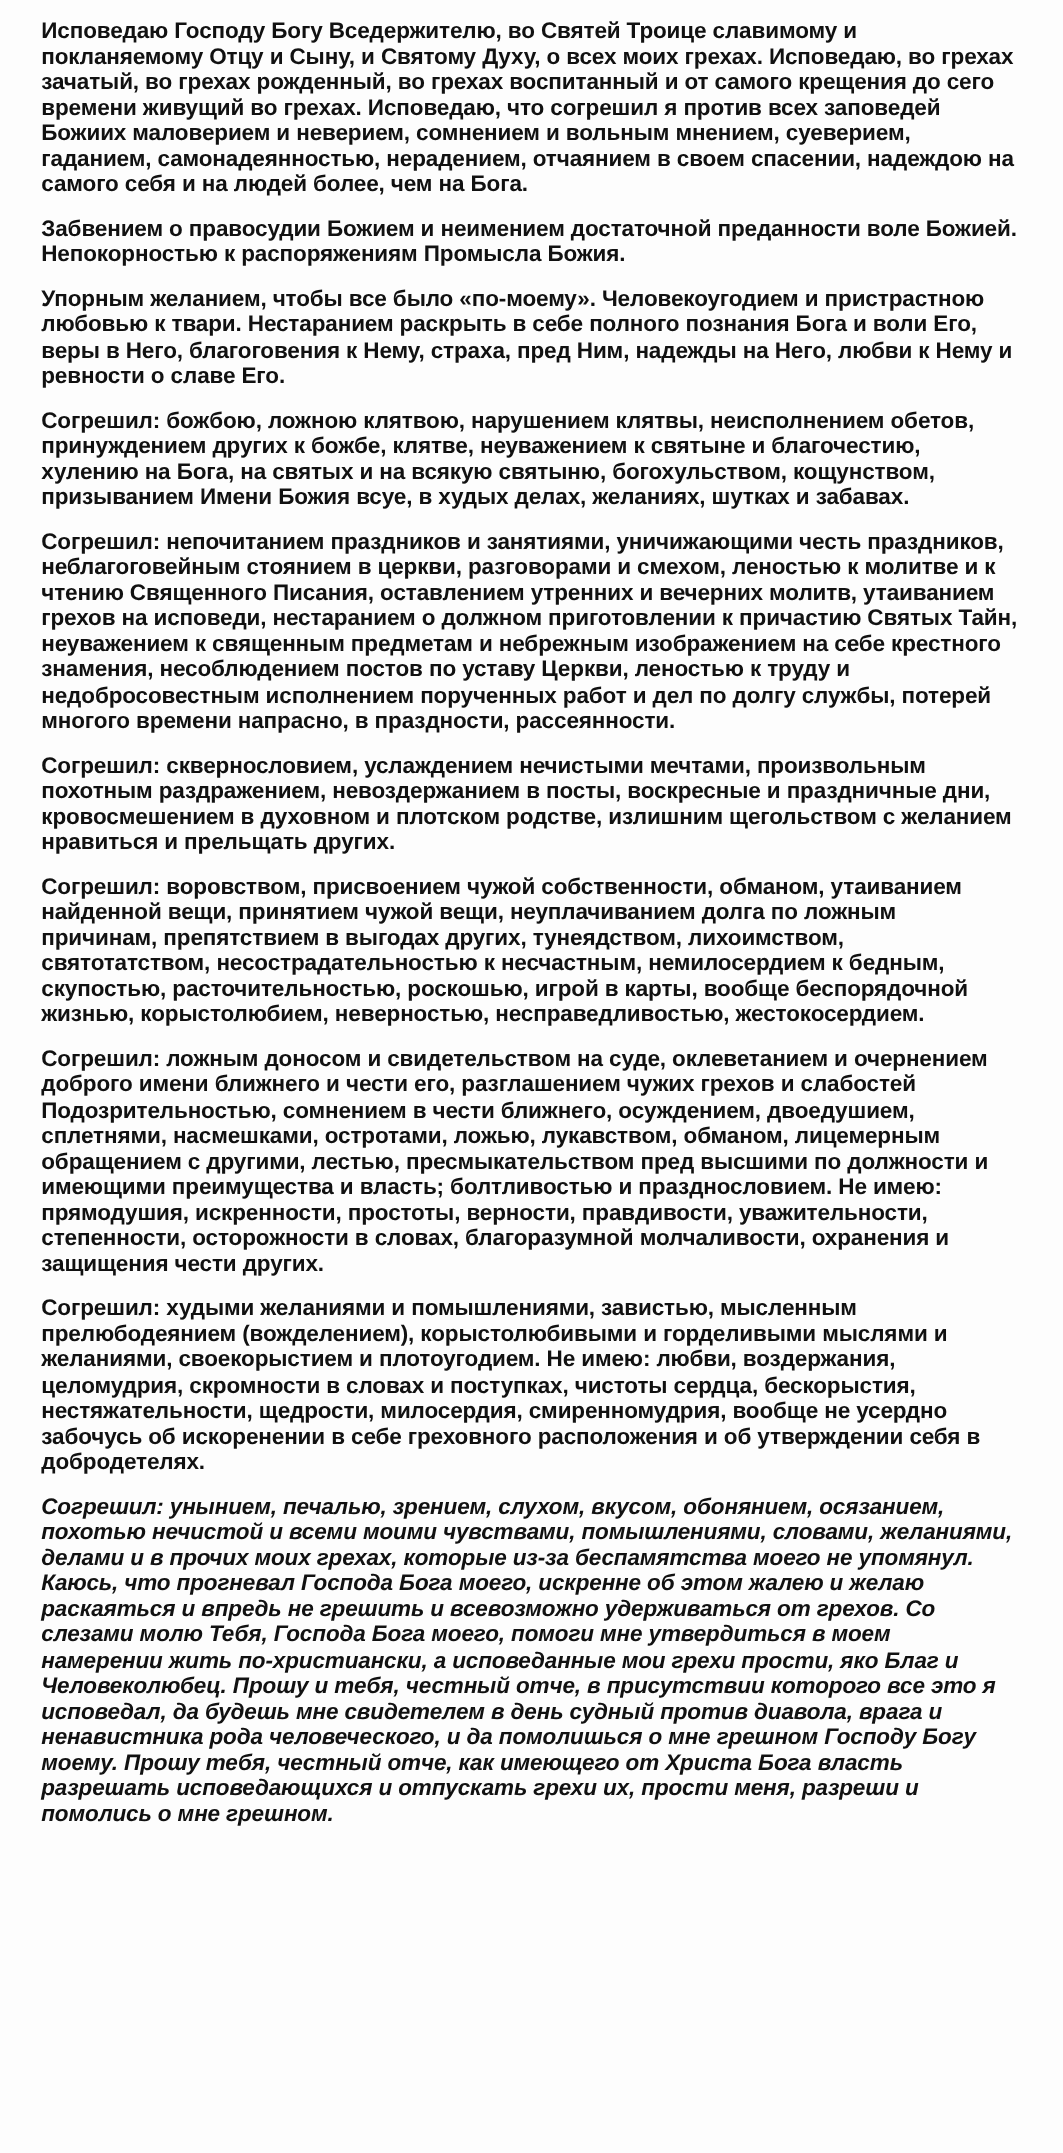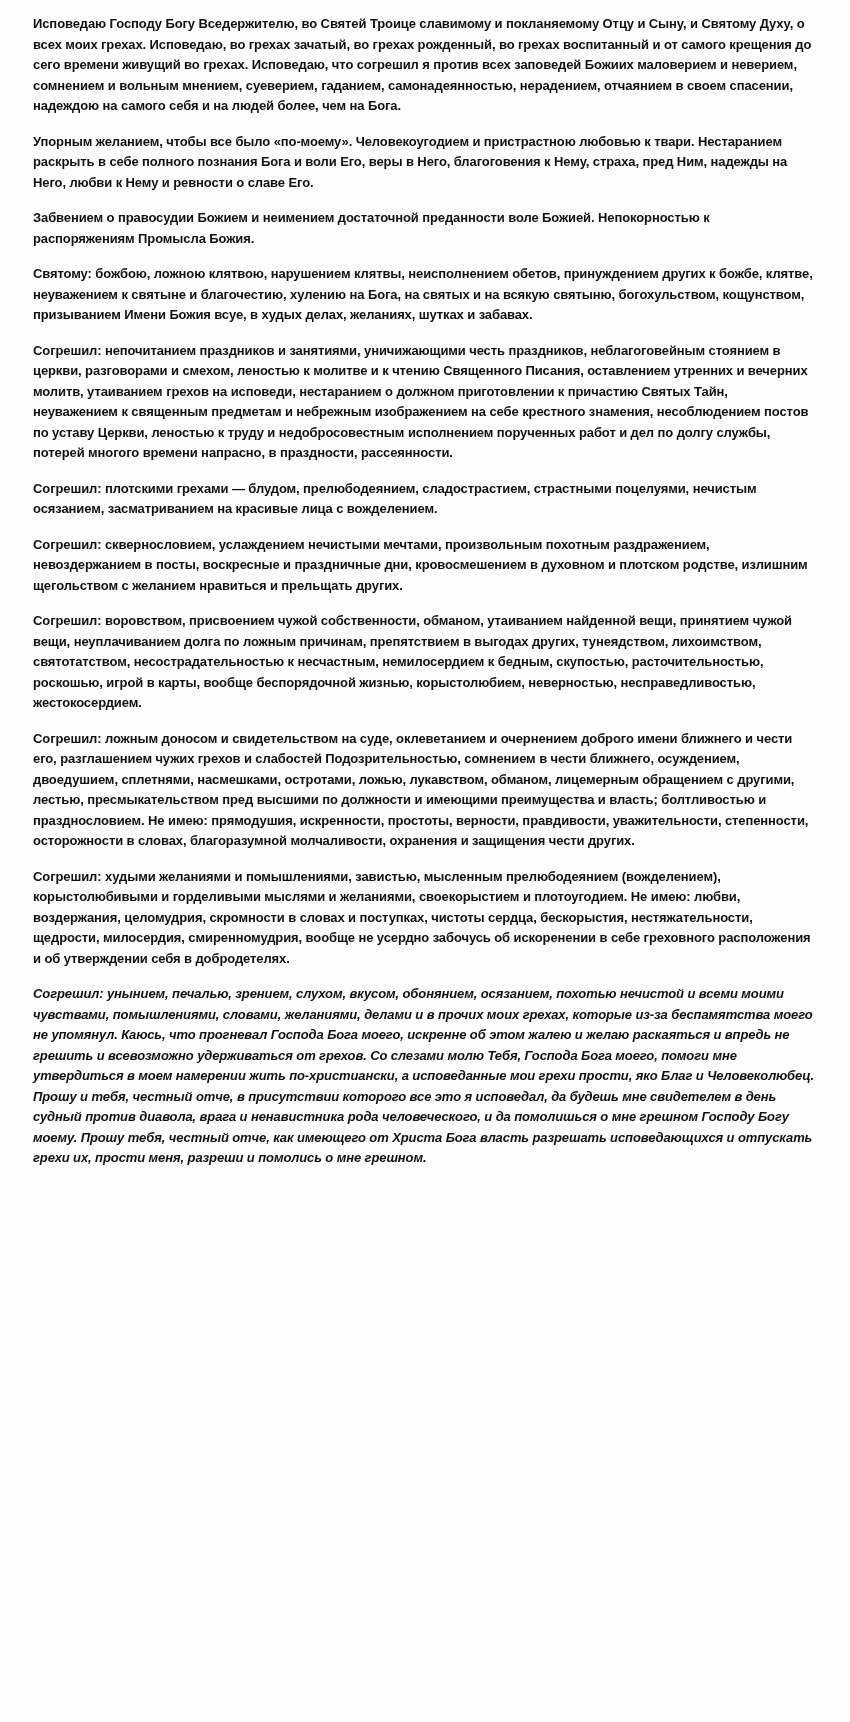--- a/index.html
+++ b/index.html
@@ -10,43 +10,42 @@
   .page {
     width: 850px;
     min-height: 1722px;
     box-sizing: border-box;
     background: #fdfdfd;
     padding: 14px 36px 18px 33px;
   }
   .doc {
     font-family: "Liberation Sans", "DejaVu Sans", sans-serif;
     font-weight: bold;
-    font-size: 13px;
+    font-size: 18px;
     line-height: 20.5px;
     color: #111111;
     letter-spacing: -0.1px;
   }
   .doc p {
     margin: 0 0 15px 0;
     padding: 0;
     text-align: left;
   }
   .doc p:last-child {
     margin-bottom: 0;
     font-style: italic;
   }
 </style>
 </head>
 <body>
 
 <main class="page doc">
   <p>Исповедаю Господу Богу Вседержителю, во Святей Троице славимому и покланяемому Отцу и Сыну, и Святому Духу, о всех моих грехах. Исповедаю, во грехах зачатый, во грехах рожденный, во грехах воспитанный и от самого крещения до сего времени живущий во грехах. Исповедаю, что согрешил я против всех заповедей Божиих маловерием и неверием, сомнением и вольным мнением, суеверием, гаданием, самонадеянностью, нерадением, отчаянием в своем спасении, надеждою на самого себя и на людей более, чем на Бога.</p>
+  <p>Забвением о правосудии Божием и неимением достаточной преданности воле Божией. Непокорностью к распоряжениям Промысла Божия.</p>
   <p>Упорным желанием, чтобы все было «по-моему». Человекоугодием и пристрастною любовью к твари. Нестаранием раскрыть в себе полного познания Бога и воли Его, веры в Него, благоговения к Нему, страха, пред Ним, надежды на Него, любви к Нему и ревности о славе Его.</p>
-  <p>Забвением о правосудии Божием и неимением достаточной преданности воле Божией. Непокорностью к распоряжениям Промысла Божия.</p>
-  <p>Святому: божбою, ложною клятвою, нарушением клятвы, неисполнением обетов, принуждением других к божбе, клятве, неуважением к святыне и благочестию, хулению на Бога, на святых и на всякую святыню, богохульством, кощунством, призыванием Имени Божия всуе, в худых делах, желаниях, шутках и забавах.</p>
+  <p>Согрешил: божбою, ложною клятвою, нарушением клятвы, неисполнением обетов, принуждением других к божбе, клятве, неуважением к святыне и благочестию, хулению на Бога, на святых и на всякую святыню, богохульством, кощунством, призыванием Имени Божия всуе, в худых делах, желаниях, шутках и забавах.</p>
   <p>Согрешил: непочитанием праздников и занятиями, уничижающими честь праздников, неблагоговейным стоянием в церкви, разговорами и смехом, леностью к молитве и к чтению Священного Писания, оставлением утренних и вечерних молитв, утаиванием грехов на исповеди, нестаранием о должном приготовлении к причастию Святых Тайн, неуважением к священным предметам и небрежным изображением на себе крестного знамения, несоблюдением постов по уставу Церкви, леностью к труду и недобросовестным исполнением порученных работ и дел по долгу службы, потерей многого времени напрасно, в праздности, рассеянности.</p>
-  <p>Согрешил: плотскими грехами — блудом, прелюбодеянием, сладострастием, страстными поцелуями, нечистым осязанием, засматриванием на красивые лица с вожделением.</p>
   <p>Согрешил: сквернословием, услаждением нечистыми мечтами, произвольным похотным раздражением, невоздержанием в посты, воскресные и праздничные дни, кровосмешением в духовном и плотском родстве, излишним щегольством с желанием нравиться и прельщать других.</p>
   <p>Согрешил: воровством, присвоением чужой собственности, обманом, утаиванием найденной вещи, принятием чужой вещи, неуплачиванием долга по ложным причинам, препятствием в выгодах других, тунеядством, лихоимством, святотатством, несострадательностью к несчастным, немилосердием к бедным, скупостью, расточительностью, роскошью, игрой в карты, вообще беспорядочной жизнью, корыстолюбием, неверностью, несправедливостью, жестокосердием.</p>
   <p>Согрешил: ложным доносом и свидетельством на суде, оклеветанием и очернением доброго имени ближнего и чести его, разглашением чужих грехов и слабостей Подозрительностью, сомнением в чести ближнего, осуждением, двоедушием, сплетнями, насмешками, остротами, ложью, лукавством, обманом, лицемерным обращением с другими, лестью, пресмыкательством пред высшими по должности и имеющими преимущества и власть; болтливостью и празднословием. Не имею: прямодушия, искренности, простоты, верности, правдивости, уважительности, степенности, осторожности в словах, благоразумной молчаливости, охранения и защищения чести других.</p>
   <p>Согрешил: худыми желаниями и помышлениями, завистью, мысленным прелюбодеянием (вожделением), корыстолюбивыми и горделивыми мыслями и желаниями, своекорыстием и плотоугодием. Не имею: любви, воздержания, целомудрия, скромности в словах и поступках, чистоты сердца, бескорыстия, нестяжательности, щедрости, милосердия, смиренномудрия, вообще не усердно забочусь об искоренении в себе греховного расположения и об утверждении себя в добродетелях.</p>
   <p>Согрешил: унынием, печалью, зрением, слухом, вкусом, обонянием, осязанием, похотью нечистой и всеми моими чувствами, помышлениями, словами, желаниями, делами и в прочих моих грехах, которые из-за беспамятства моего не упомянул. Каюсь, что прогневал Господа Бога моего, искренне об этом жалею и желаю раскаяться и впредь не грешить и всевозможно удерживаться от грехов. Со слезами молю Тебя, Господа Бога моего, помоги мне утвердиться в моем намерении жить по-христиански, а исповеданные мои грехи прости, яко Благ и Человеколюбец. Прошу и тебя, честный отче, в присутствии которого все это я исповедал, да будешь мне свидетелем в день судный против диавола, врага и ненавистника рода человеческого, и да помолишься о мне грешном Господу Богу моему. Прошу тебя, честный отче, как имеющего от Христа Бога власть разрешать исповедающихся и отпускать грехи их, прости меня, разреши и помолись о мне грешном.</p>
 </main>
 
 </body></html>

